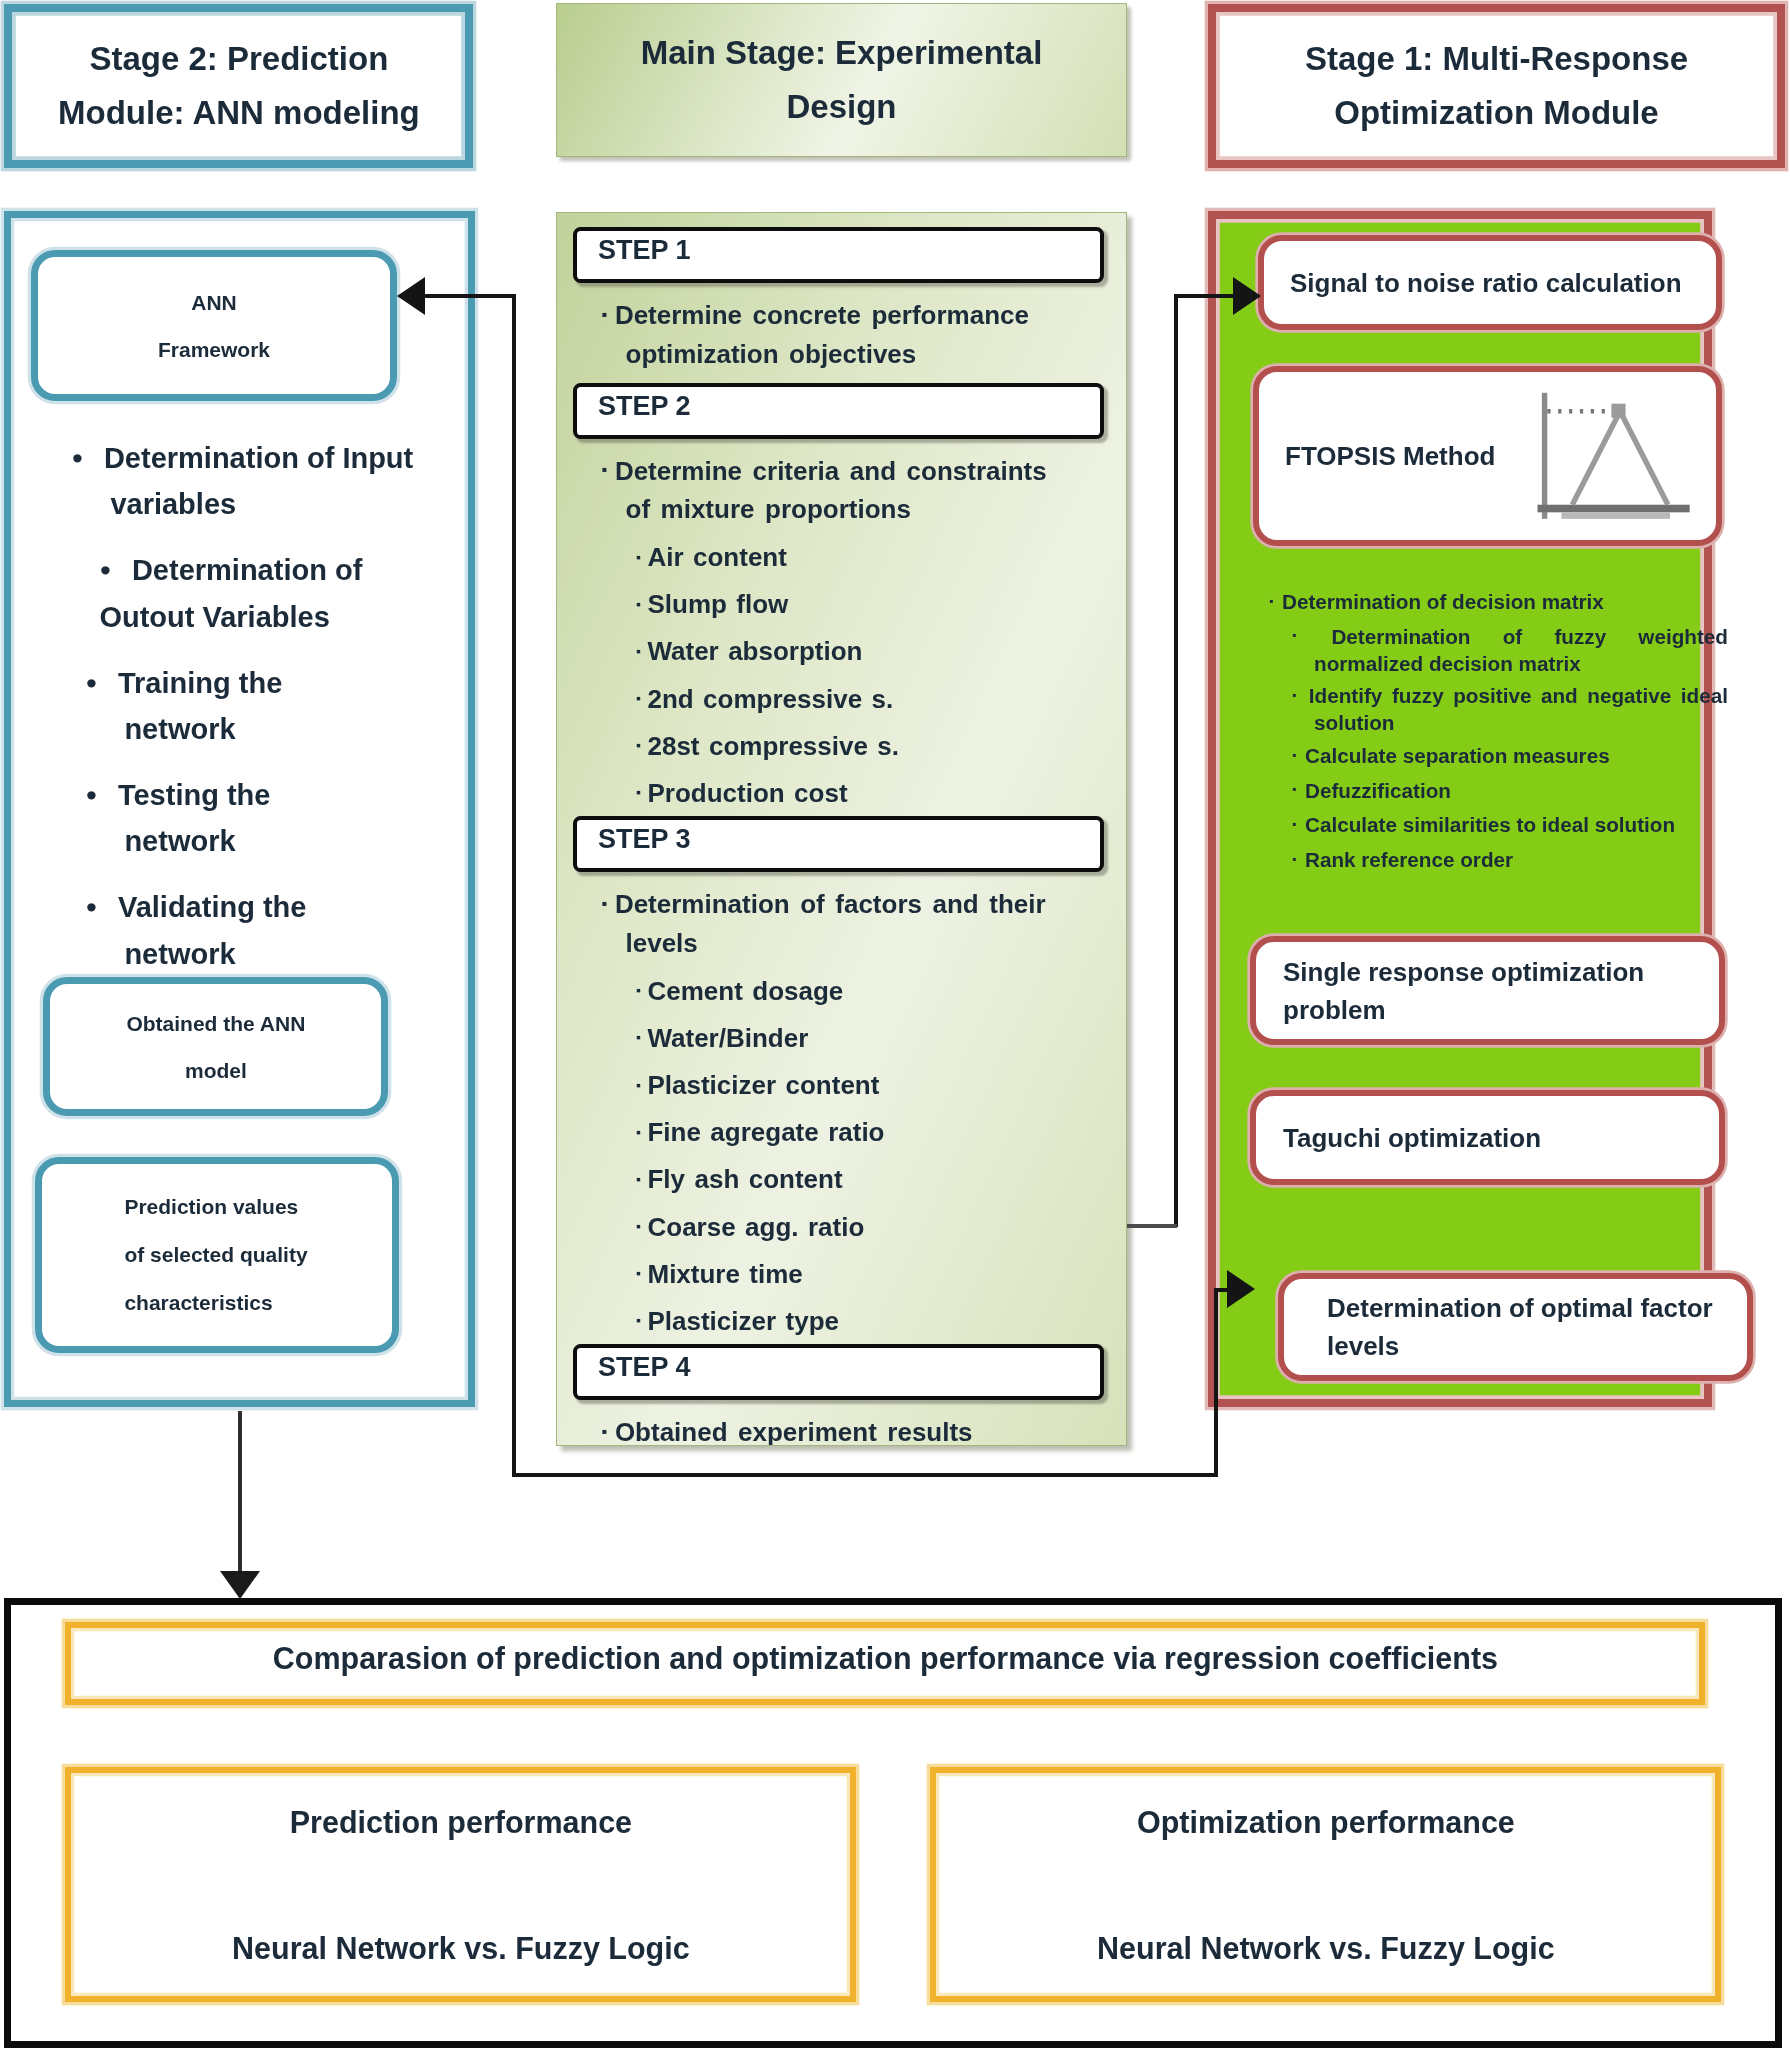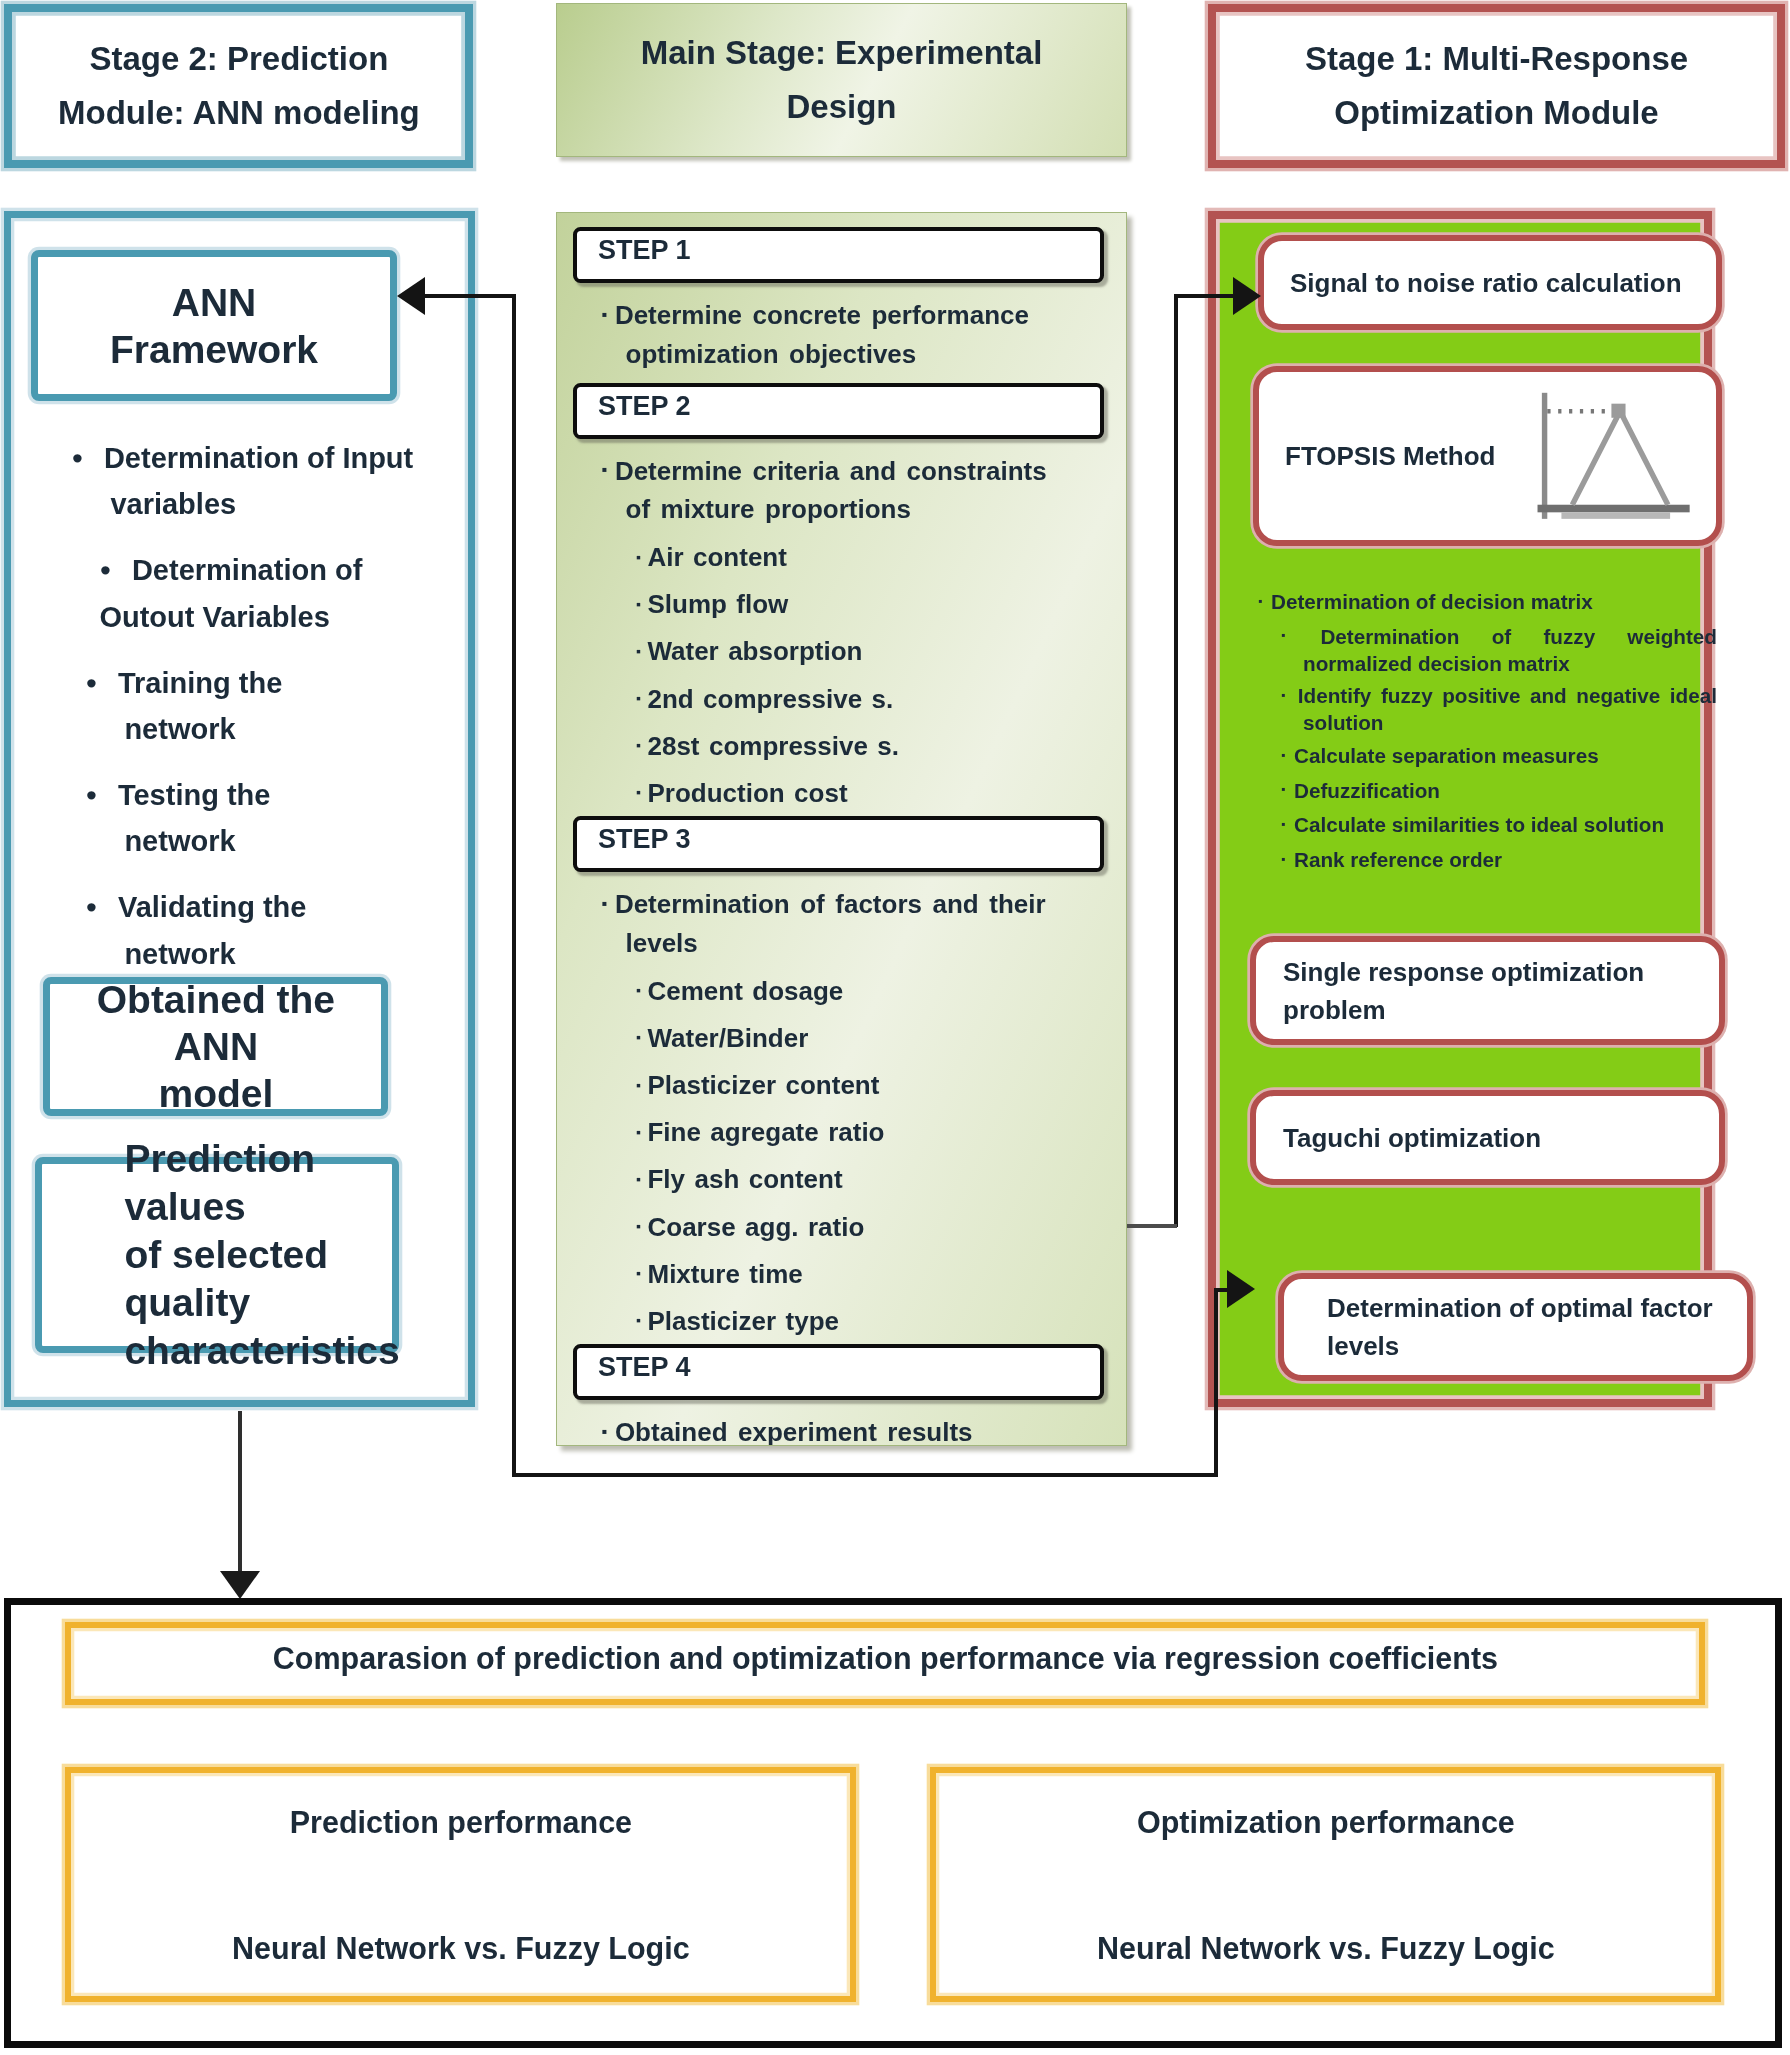--- a/index.html
+++ b/index.html
@@ -14,23 +14,23 @@
       border:8.7px solid #4a9ab1;box-shadow:0 0 0 3.3px #bcd7e0, inset 0 0 0 3.8px #bcd7e0;}
   #hdr-mid{left:556px;top:3.3px;width:571px;height:154px;
       background:linear-gradient(118deg,#b9cd8e 0%,#dde7c8 35%,#f0f4e6 55%,#d3dfb4 100%);
       border:1.1px solid #a3b77d;box-shadow:4.4px 4.4px 3.3px #c2c2b8;}
   #hdr-right{left:1208px;top:4.4px;width:577px;height:164px;background:#fff;
       border:8.2px solid #b35351;box-shadow:0 0 0 3.3px #e0b3b1, inset 0 0 0 3.8px #e8c4c2;}
 
   
   #col-left{left:4.4px;top:211px;width:471px;height:1196px;background:#fff;
       border:7px solid #4a9ab1;box-shadow:0 0 0 3.3px #cfe2ea, inset 0 0 0 3.3px #cfe2ea;}
-  .teal-round{border:7px solid #4a9ab1;border-radius:8px;background:#fff;
+  .teal-round{border:7px solid #4a9ab1;border-radius:24px;background:#fff;
       box-shadow:0 0 0 3.3px #cfe2ea;display:flex;flex-direction:column;justify-content:center;
-      text-align:center;font-size:39px;line-height:47px;}
+      text-align:center;font-size:21px;line-height:47px;}
   #ann-box{left:19.6px;top:32px;width:366px;height:151px;}
   #obtained-box{left:32px;top:759px;width:345px;height:139px;}
   #pred-box{left:24px;top:939px;width:364px;height:196px;text-align:left;padding-left:82px;line-height:48px;}
   #left-bullets{left:60px;top:218px;width:370px;font-size:29px;}
   .lb-item{margin-bottom:22px;}
   .lb-line{line-height:44px;}
   .lb-line .dot{font-size:19.6px;vertical-align:middle;margin-right:20.7px;position:relative;top:-3.3px;}
   .lb-line.cont{padding-left:39px;}
   .lb-line.cont.flush{padding-left:0;}
 
@@ -52,21 +52,21 @@
   #col-right{left:1208px;top:211px;width:504px;height:1196px;background:#84cc16;
       border:8.2px solid #b35351;box-shadow:0 0 0 3.3px #e3bab8, inset 0 0 0 3.8px #e8c4c2;}
   .rbox{position:absolute;box-sizing:border-box;border:6px solid #b34f4d;border-radius:24px;background:#fff;
       box-shadow:0 0 0 2.7px #ddb0ae;display:flex;align-items:center;font-size:26px;line-height:38px;}
   #rb-signal{left:42px;top:16.3px;width:464px;height:95px;padding-left:26px;}
   #rb-ftopsis{left:37px;top:147px;width:469px;height:180px;padding-left:26px;}
   #rb-single{left:34px;top:717px;width:475px;height:109px;padding-left:27px;}
   #rb-taguchi{left:34px;top:871px;width:475px;height:95px;padding-left:27px;}
   #rb-optimal{left:34px;top:1054px;width:475px;height:108px;padding-left:43px;margin-left:28px;}
   #rb-ftopsis svg{position:absolute;right:22px;top:15.2px;}
-  #right-bullets{left:42px;top:370px;width:430px;font-size:20.7px;}
+  #right-bullets{left:53px;top:370px;width:430px;font-size:20.7px;}
   .rb-item{line-height:25px;margin-bottom:7.6px;}
   .rb-item .sq{font-size:12px;vertical-align:middle;margin-right:8.7px;position:relative;top:-2.2px;}
   .rb-item.lv1{padding-left:0;}
   .rb-item.lv2{margin-left:23px;width:414px;text-align:justify;padding-left:22px;text-indent:-22px;}
 
   
   #bottom{left:4.4px;top:1598px;width:1778px;height:450px;background:#fff;border:7.6px solid #0b0b0b;}
   .ybox{position:absolute;box-sizing:border-box;background:#fff;border:6.5px solid #f0b22d;
       box-shadow:0 0 0 3.3px #f8dc9a, inset 0 0 0 3.3px #fbe7b8;
       display:flex;flex-direction:column;justify-content:center;text-align:center;font-size:30.5px;line-height:44px;}

